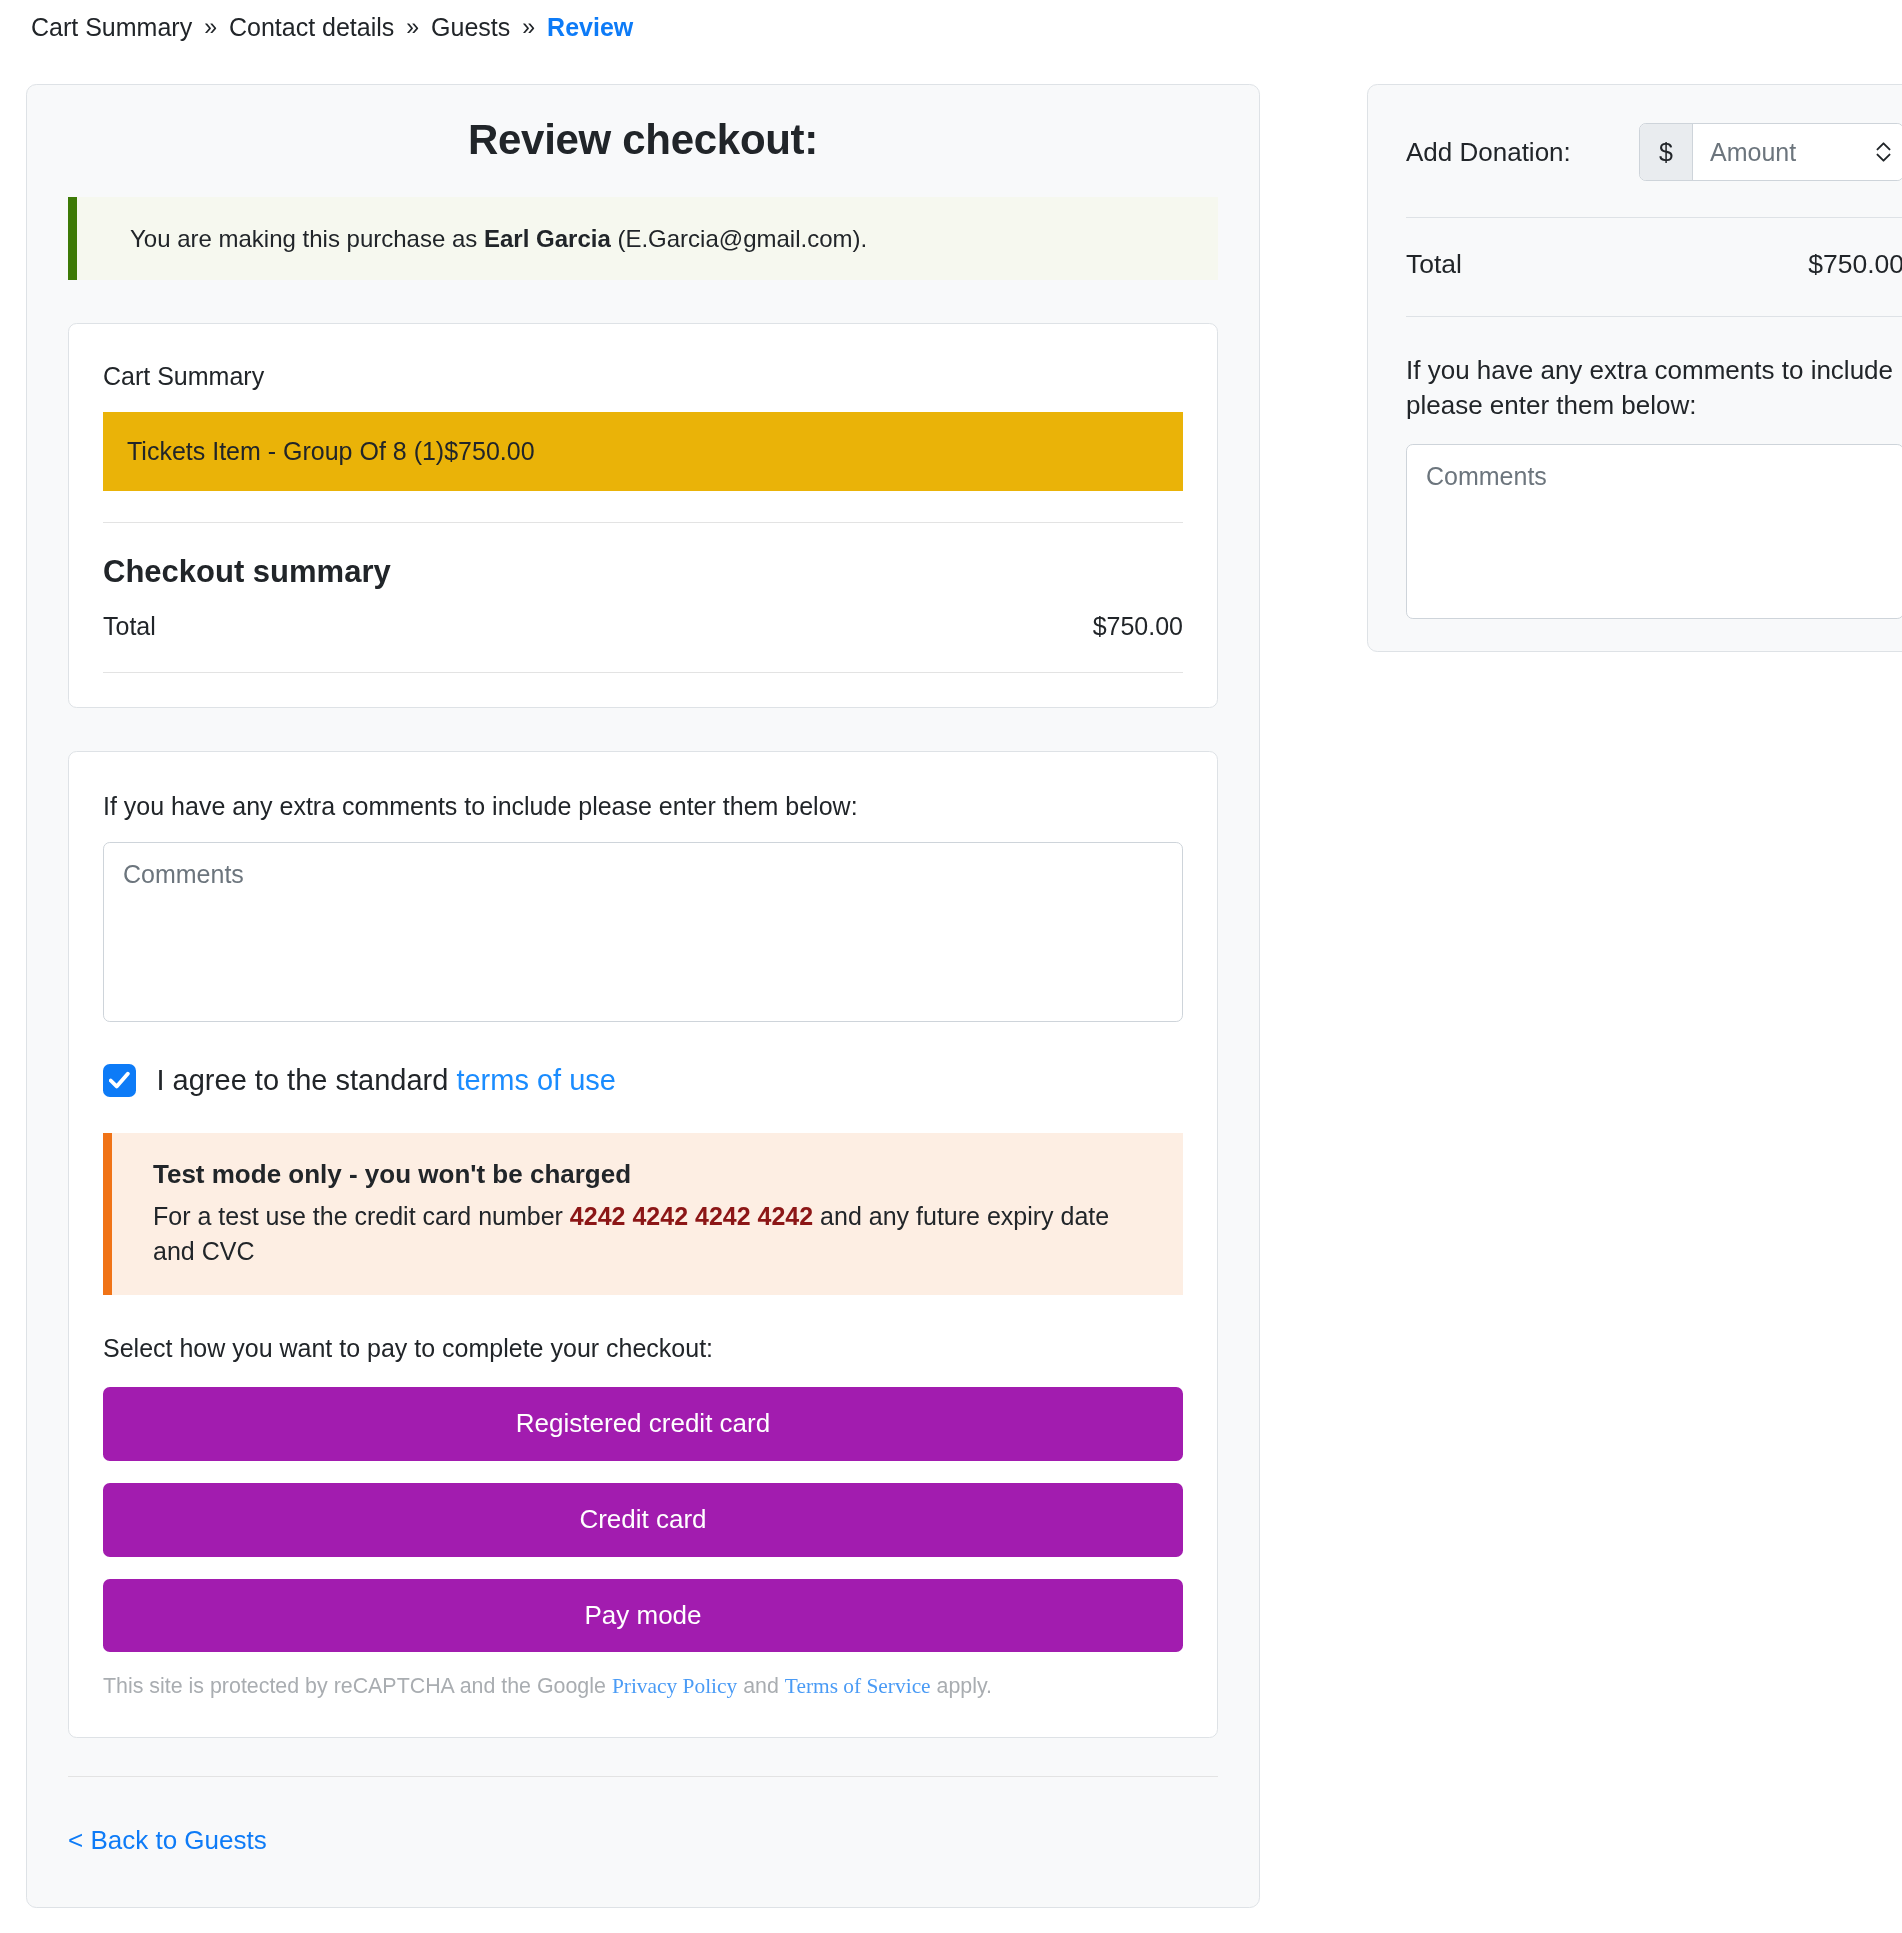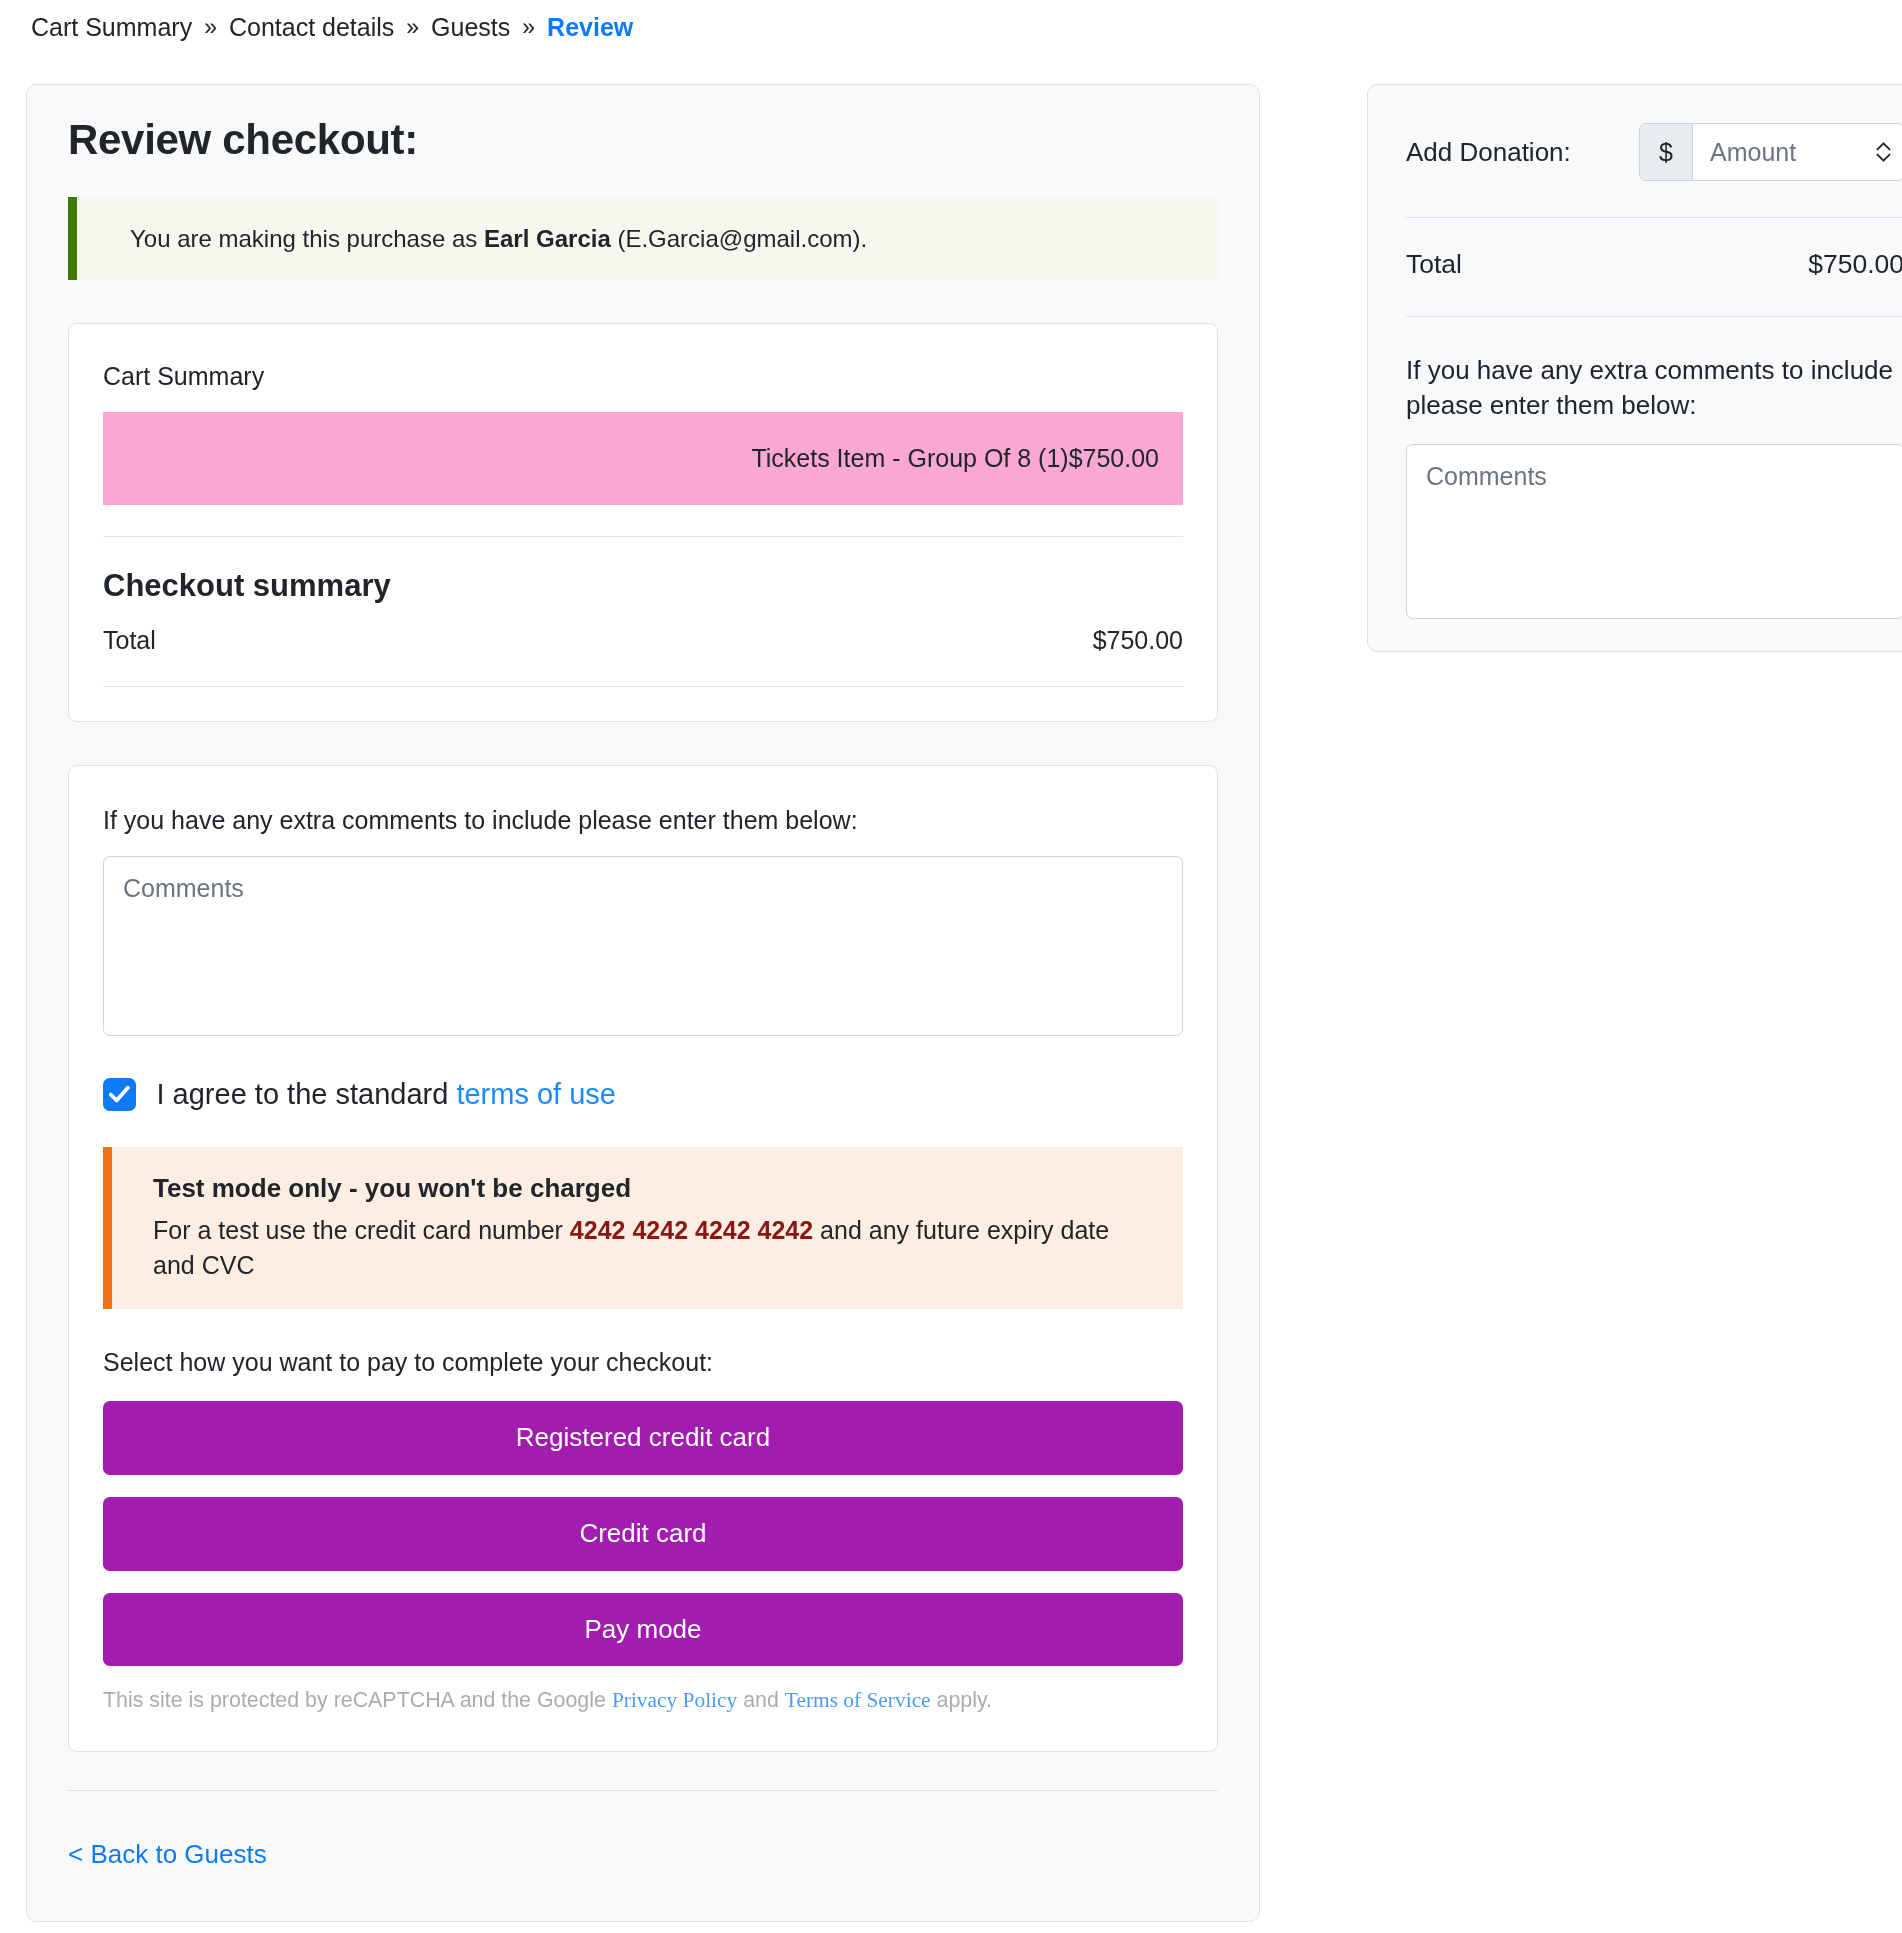--- a/index.html
+++ b/index.html
@@ -64,20 +64,21 @@
 
   
   .main-inner { padding: 31px 41px 0 41px; }
 
   .page-title {
     font-size: 42px;
     font-weight: bold;
     color: #212529;
     letter-spacing: -0.3px;
     margin-bottom: 33px;
+    text-align: center;
   }
 
   .alert-success {
     background: #f6f8ef;
     border-left: 9.4px solid #3d7a06;
     padding: 26px 0 26px 53px;
     font-size: 24px;
     color: #212529;
     line-height: 1.3;
   }
@@ -92,25 +93,25 @@
 
   .card-pad { padding: 38px 34px 34px 34px; }
 
   .cart-label {
     font-size: 25px;
     color: #212529;
     margin-bottom: 20.5px;
   }
 
   .cart-row {
-    background: #f9a8d4;
-    display: flex;
-    justify-content: flex-end;
-    align-items: center;
-    padding: 32px 24px;
+    background: #eab308;
+    display: flex;
+    justify-content: flex-start;
+    align-items: center;
+    padding: 25px 24px;
     font-size: 25px;
     color: #212529;
   }
 
   .hr {
     border: 0;
     border-top: 0.9px solid #e3e3e3;
     margin: 31px 0 0 0;
   }
 

